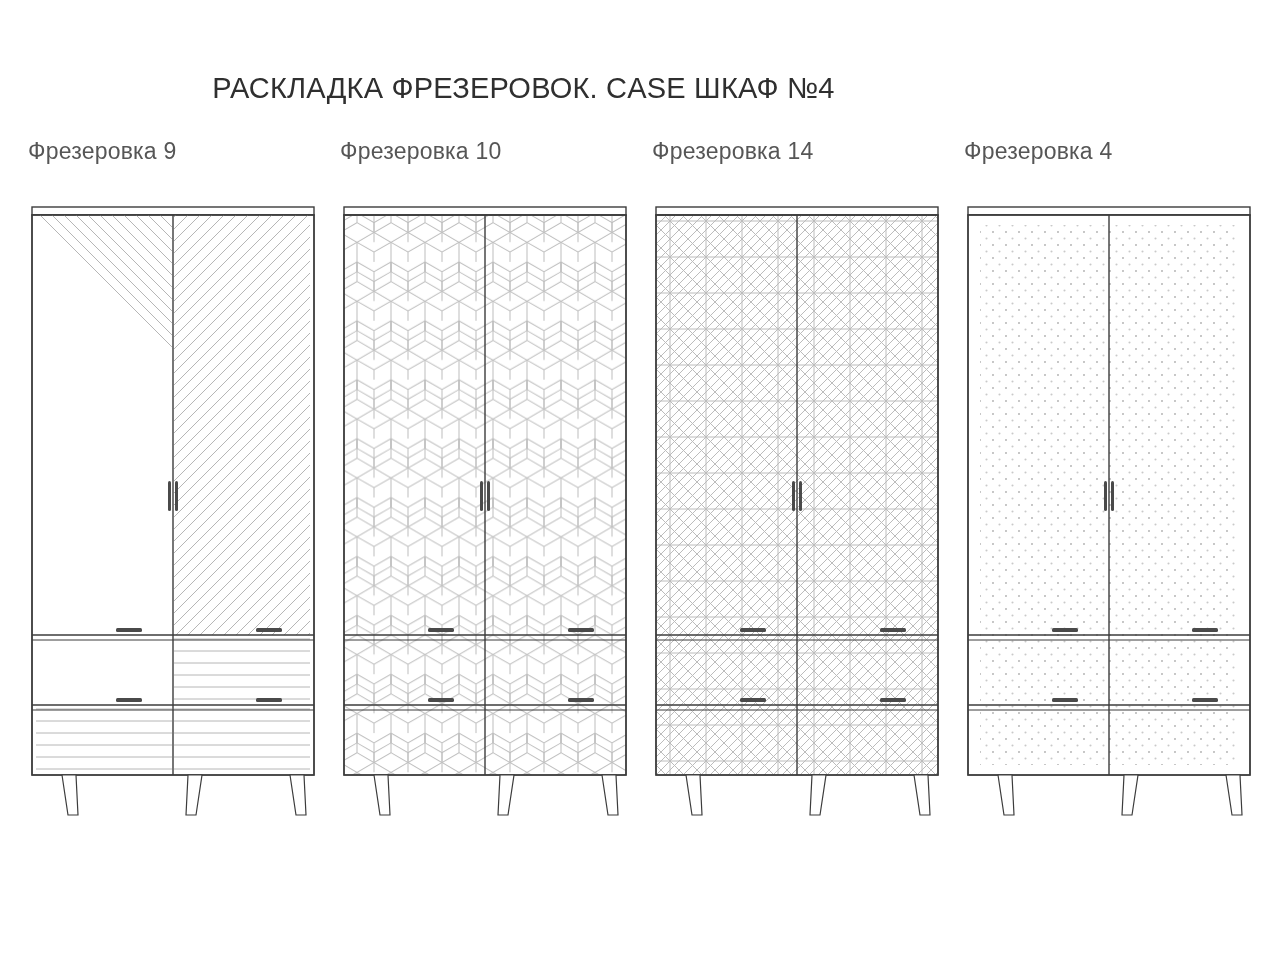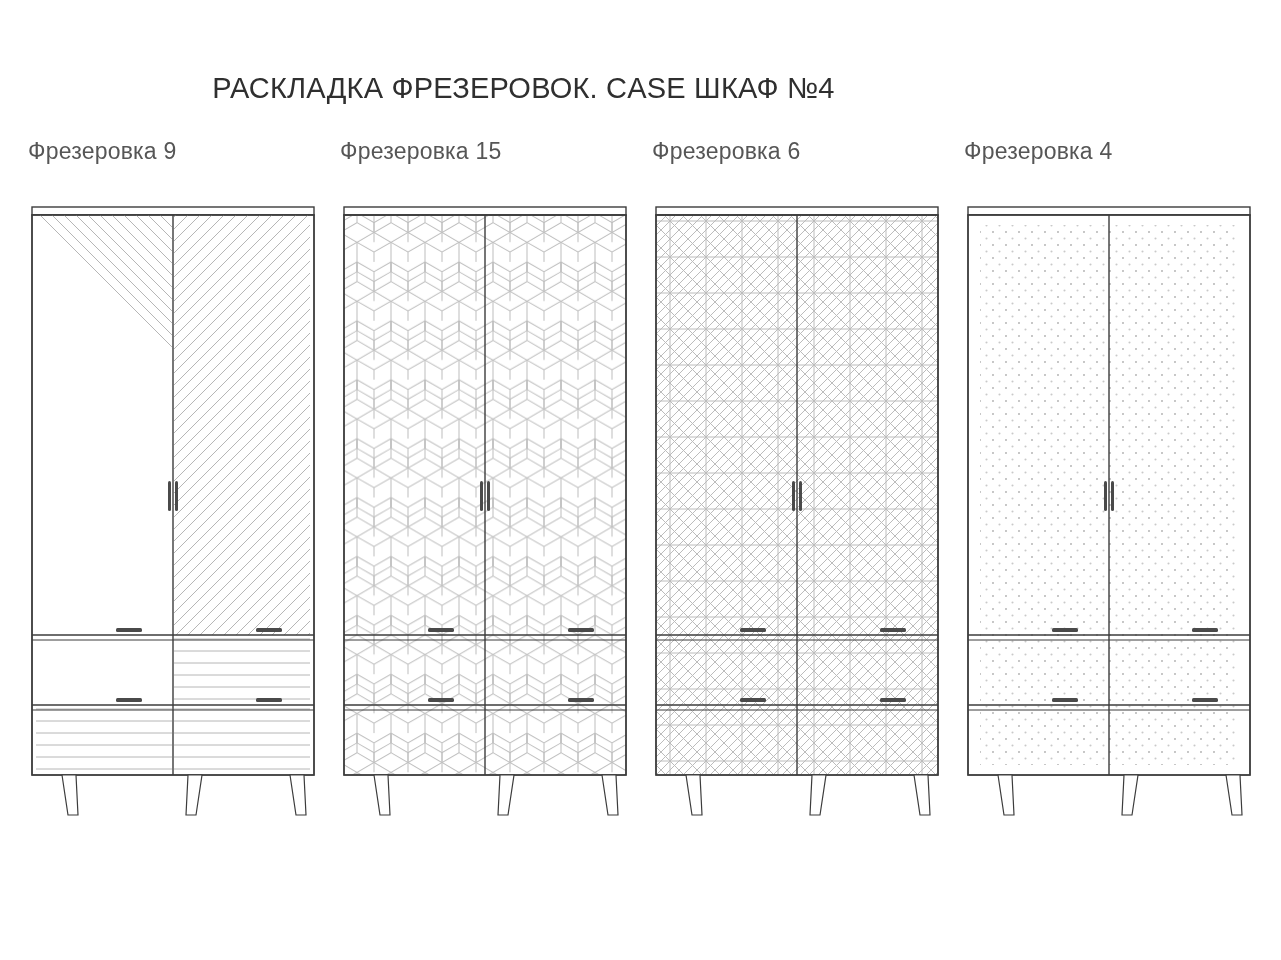--- a/index.html
+++ b/index.html
@@ -265,21 +265,21 @@
       <rect x="88" y="495" width="26" height="4" rx="1.5" fill="#4a4a4a"></rect>
       <rect x="228" y="495" width="26" height="4" rx="1.5" fill="#4a4a4a"></rect>
 
       <path d="M34 572 L40 612 L50 612 L48 572 Z" fill="#ffffff" stroke="#3c3c3c" stroke-width="1.2"></path>
       <path d="M160 572 L158 612 L168 612 L174 572 Z" fill="#ffffff" stroke="#3c3c3c" stroke-width="1.2"></path>
       <path d="M262 572 L268 612 L278 612 L276 572 Z" fill="#ffffff" stroke="#3c3c3c" stroke-width="1.2"></path>
     </svg>
   </div>
 
   <div class="cabinet-col">
-    <div class="cabinet-label">Фрезеровка 15</div>
+    <div class="cabinet-label">Фрезеровка 10</div>
     <svg class="cabinet-svg" width="300" height="620" viewBox="0 0 300 620" xmlns="http://www.w3.org/2000/svg">
       <defs>
         <pattern id="cubes" width="34" height="58.9" patternUnits="userSpaceOnUse">
           <g stroke="#bdbdbd" stroke-width="1" fill="none">
             <path d="M17 0 L34 9.8 L34 29.45 L17 39.27 L0 29.45 L0 9.8 Z"></path>
             <path d="M17 0 L17 19.63 L0 29.45 M17 19.63 L34 29.45"></path>
             <path d="M17 39.27 L34 49.1 L34 68.7 L17 78.5 L0 68.7 L0 49.1 Z"></path>
             <path d="M17 39.27 L17 58.9 L0 68.7 M17 58.9 L34 68.7"></path>
             <path d="M0 -19.63 L17 -9.8 L17 9.8 L0 19.63 L-17 9.8 L-17 -9.8 Z"></path>
             <path d="M34 -19.63 L51 -9.8 L51 9.8 L34 19.63 L17 9.8 L17 -9.8 Z"></path>
@@ -305,21 +305,21 @@
       <rect x="88" y="495" width="26" height="4" rx="1.5" fill="#4a4a4a"></rect>
       <rect x="228" y="495" width="26" height="4" rx="1.5" fill="#4a4a4a"></rect>
 
       <path d="M34 572 L40 612 L50 612 L48 572 Z" fill="#ffffff" stroke="#3c3c3c" stroke-width="1.2"></path>
       <path d="M160 572 L158 612 L168 612 L174 572 Z" fill="#ffffff" stroke="#3c3c3c" stroke-width="1.2"></path>
       <path d="M262 572 L268 612 L278 612 L276 572 Z" fill="#ffffff" stroke="#3c3c3c" stroke-width="1.2"></path>
     </svg>
   </div>
 
   <div class="cabinet-col">
-    <div class="cabinet-label">Фрезеровка 6</div>
+    <div class="cabinet-label">Фрезеровка 14</div>
     <svg class="cabinet-svg" width="300" height="620" viewBox="0 0 300 620" xmlns="http://www.w3.org/2000/svg">
       <defs>
         <pattern id="herring" width="36" height="36" patternUnits="userSpaceOnUse">
           <g stroke="#bcbcbc" stroke-width="1" fill="none">
             <path d="M0 18 L18 0 L36 18 L18 36 Z"></path>
             <path d="M0 0 L36 36 M36 0 L0 36"></path>
             <path d="M9 9 L27 27 M27 9 L9 27"></path>
             <path d="M18 0 L18 36 M0 18 L36 18"></path>
             <path d="M0 9 L9 0 M27 36 L36 27 M0 27 L27 0 M9 36 L36 9"></path>
           </g>

